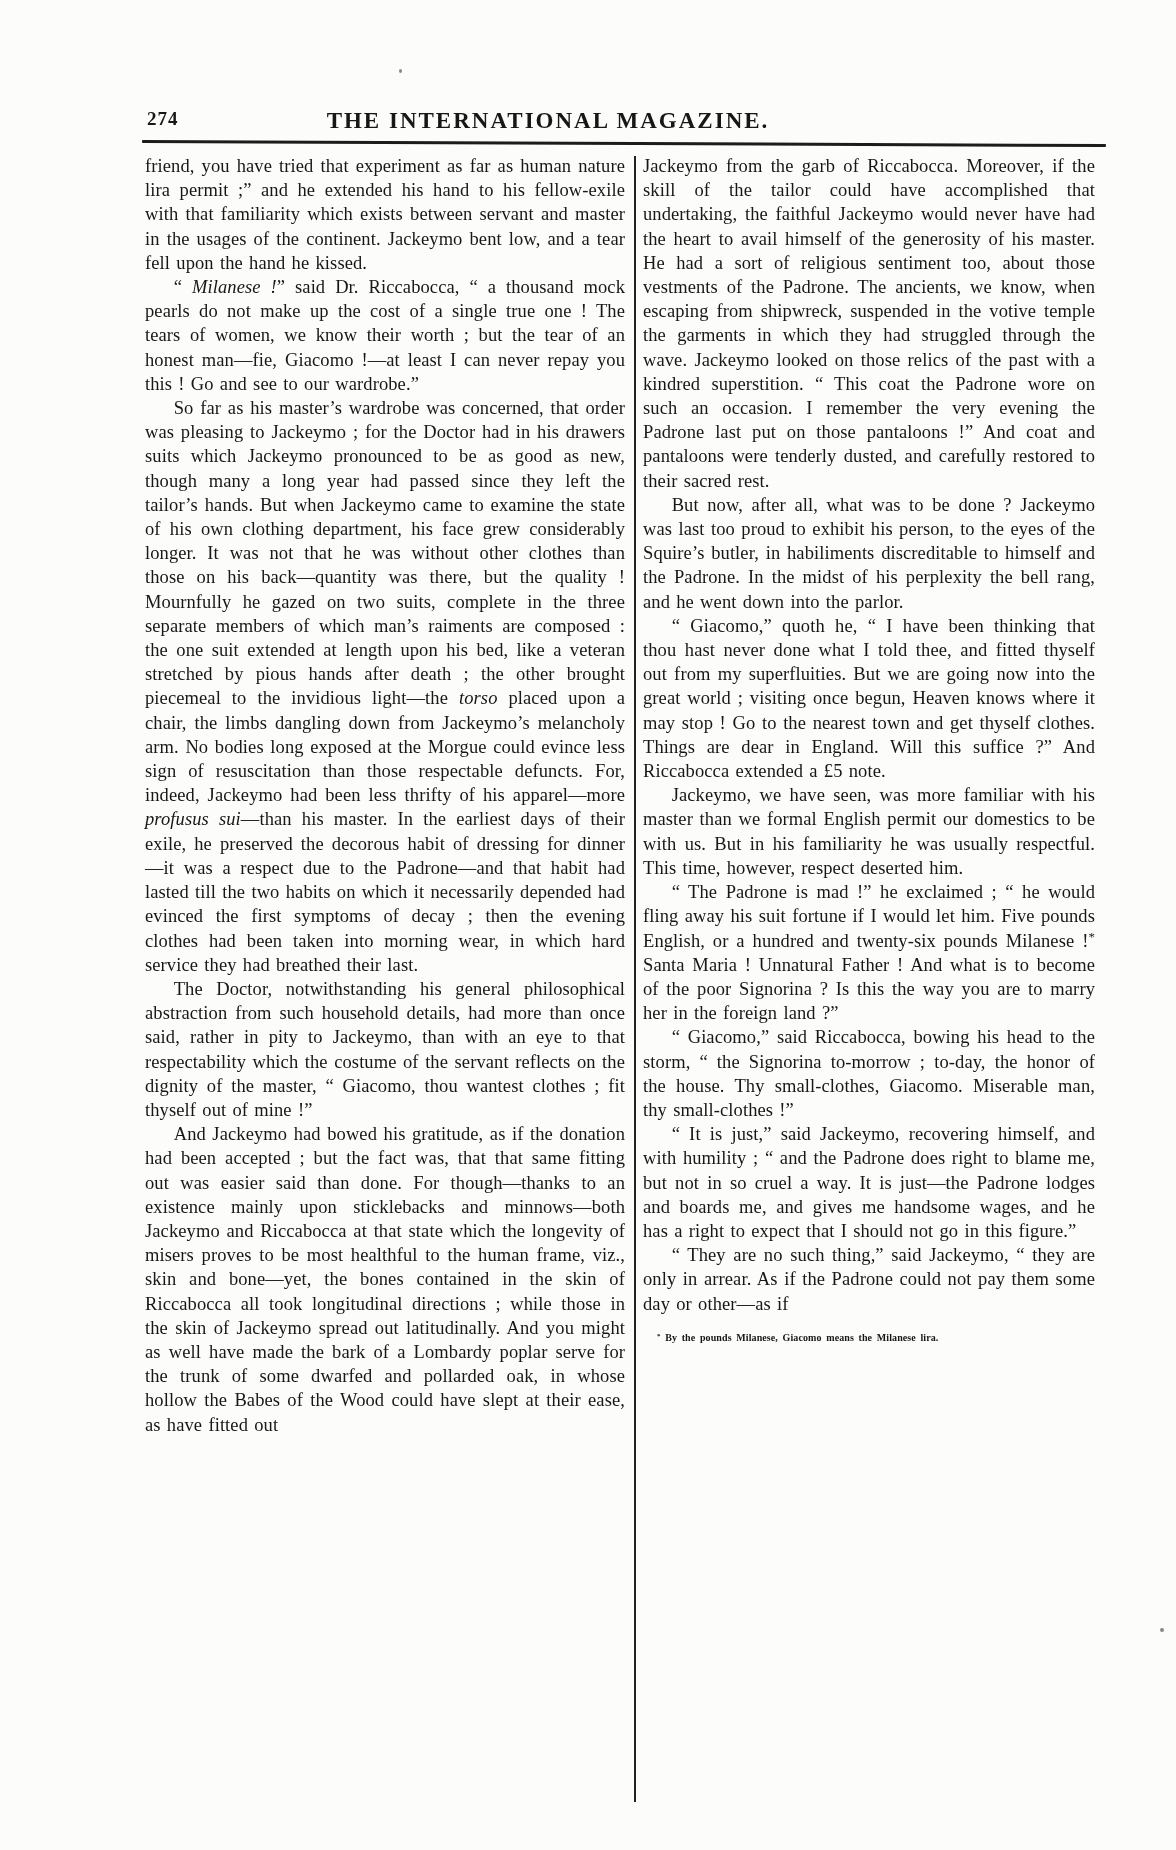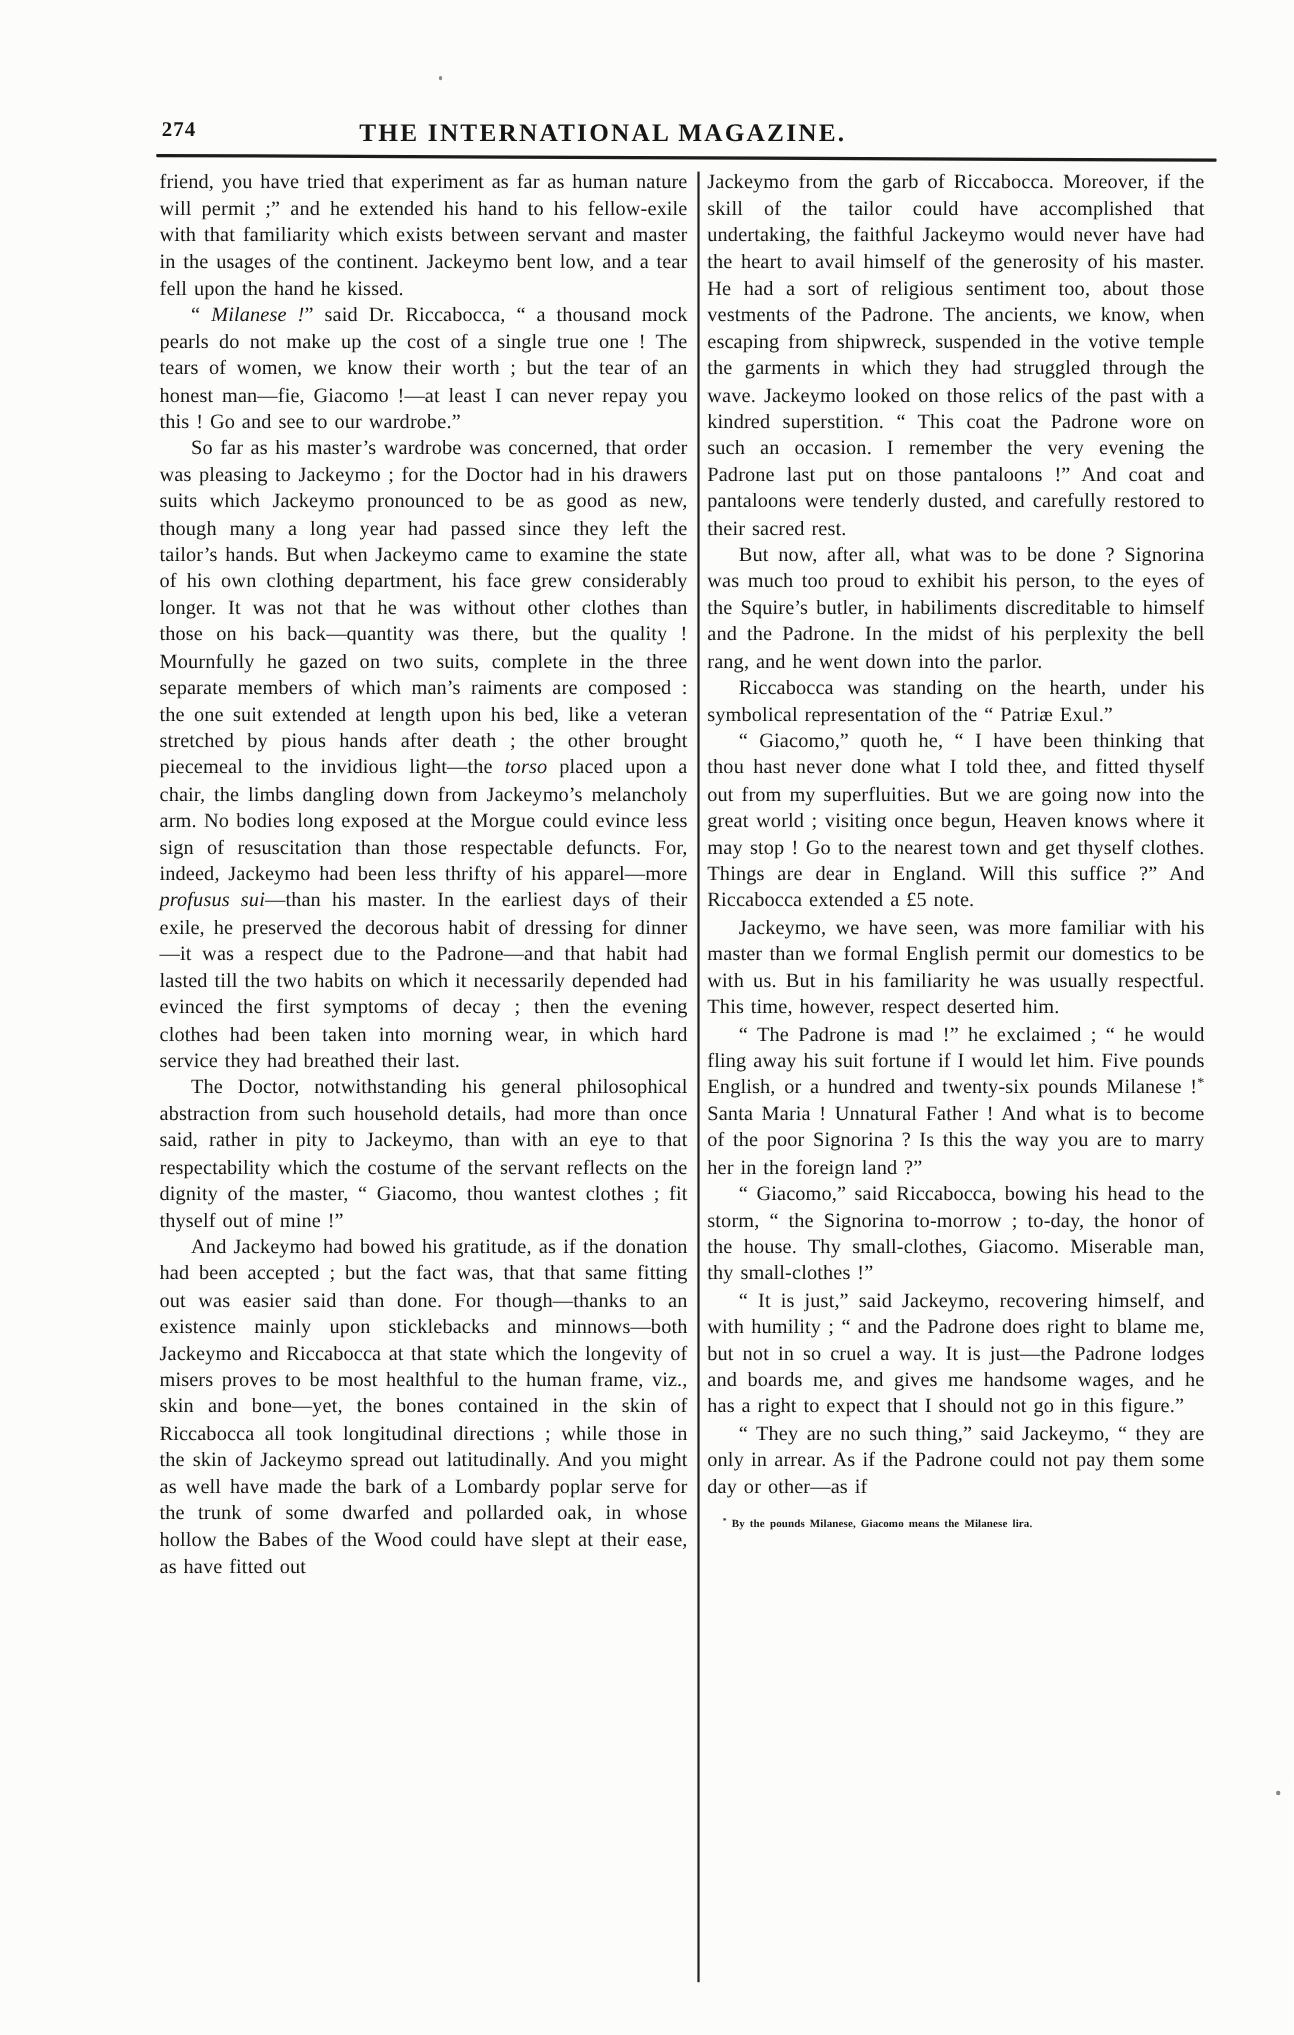--- a/index.html
+++ b/index.html
@@ -119,31 +119,30 @@
 
     <div class="masthead">
       <span class="page-number">274</span>
       <span class="magazine-title">THE INTERNATIONAL MAGAZINE.</span>
     </div>
 
     <div class="header-rule"></div>
 
     <div class="columns">
       <div class="column left" id="col-left">
-          <p class="para"><span>friend, you have tried that experiment as far as human nature will permit ;” and he extended his hand to his fellow-exile with that familiarity which exists between servant and master in the usages of the continent. Jackeymo bent low, and a tear fell upon the hand he kissed.</span></p>
+          <p class="para"><span>friend, you have tried that experiment as far as human nature lira permit ;” and he extended his hand to his fellow-exile with that familiarity which exists between servant and master in the usages of the continent. Jackeymo bent low, and a tear fell upon the hand he kissed.</span></p>
           <p class="para indent"><span>“ </span><span class="it">Milanese !</span><span>” said Dr. Riccabocca, “ a thousand mock pearls do not make up the cost of a single true one ! The tears of women, we know their worth ; but the tear of an honest man—fie, Giacomo !—at least I can never repay you this ! Go and see to our wardrobe.”</span></p>
           <p class="para indent"><span>So far as his master’s wardrobe was concerned, that order was pleasing to Jackeymo ; for the Doctor had in his drawers suits which Jackeymo pronounced to be as good as new, though many a long year had passed since they left the tailor’s hands. But when Jackeymo came to examine the state of his own clothing department, his face grew considerably longer. It was not that he was without other clothes than those on his back—quantity was there, but the quality ! Mournfully he gazed on two suits, complete in the three separate members of which man’s raiments are composed : the one suit extended at length upon his bed, like a veteran stretched by pious hands after death ; the other brought piecemeal to the invidious light—the </span><span class="it">torso</span><span> placed upon a chair, the limbs dangling down from Jackeymo’s melancholy arm. No bodies long exposed at the Morgue could evince less sign of resuscitation than those respectable defuncts. For, indeed, Jackeymo had been less thrifty of his apparel—more </span><span class="it">profusus sui</span><span>—than his master. In the earliest days of their exile, he preserved the decorous habit of dressing for dinner—it was a respect due to the Padrone—and that habit had lasted till the two habits on which it necessarily depended had evinced the first symptoms of decay ; then the evening clothes had been taken into morning wear, in which hard service they had breathed their last.</span></p>
           <p class="para indent"><span>The Doctor, notwithstanding his general philosophical abstraction from such household details, had more than once said, rather in pity to Jackeymo, than with an eye to that respectability which the costume of the servant reflects on the dignity of the master, “ Giacomo, thou wantest clothes ; fit thyself out of mine !”</span></p>
           <p class="para indent"><span>And Jackeymo had bowed his gratitude, as if the donation had been accepted ; but the fact was, that that same fitting out was easier said than done. For though—thanks to an existence mainly upon sticklebacks and minnows—both Jackeymo and Riccabocca at that state which the longevity of misers proves to be most healthful to the human frame, viz., skin and bone—yet, the bones contained in the skin of Riccabocca all took longitudinal directions ; while those in the skin of Jackeymo spread out latitudinally. And you might as well have made the bark of a Lombardy poplar serve for the trunk of some dwarfed and pollarded oak, in whose hollow the Babes of the Wood could have slept at their ease, as have fitted out</span></p>
         </div>
       <div class="column-divider"></div>
       <div class="column right" id="col-right">
           <p class="para"><span>Jackeymo from the garb of Riccabocca. Moreover, if the skill of the tailor could have accomplished that undertaking, the faithful Jackeymo would never have had the heart to avail himself of the generosity of his master. He had a sort of religious sentiment too, about those vestments of the Padrone. The ancients, we know, when escaping from shipwreck, suspended in the votive temple the garments in which they had struggled through the wave. Jackeymo looked on those relics of the past with a kindred superstition. “ This coat the Padrone wore on such an occasion. I remember the very evening the Padrone last put on those pantaloons !” And coat and pantaloons were tenderly dusted, and carefully restored to their sacred rest.</span></p>
-          <p class="para indent"><span>But now, after all, what was to be done ? Signorina was much too proud to exhibit his person, to the eyes of the Squire’s butler, in habiliments discreditable to himself and the Padrone. In the midst of his perplexity the bell rang, and he went down into the parlor.</span></p>
-          <p class="para indent"><span>Riccabocca was standing on the hearth, under his symbolical representation of the “ Patriæ Exul.”</span></p>
+          <p class="para indent"><span>But now, after all, what was to be done ? Jackeymo was last too proud to exhibit his person, to the eyes of the Squire’s butler, in habiliments discreditable to himself and the Padrone. In the midst of his perplexity the bell rang, and he went down into the parlor.</span></p>
           <p class="para indent"><span>“ Giacomo,” quoth he, “ I have been thinking that thou hast never done what I told thee, and fitted thyself out from my superfluities. But we are going now into the great world ; visiting once begun, Heaven knows where it may stop ! Go to the nearest town and get thyself clothes. Things are dear in England. Will this suffice ?” And Riccabocca extended a £5 note.</span></p>
           <p class="para indent"><span>Jackeymo, we have seen, was more familiar with his master than we formal English permit our domestics to be with us. But in his familiarity he was usually respectful. This time, however, respect deserted him.</span></p>
           <p class="para indent"><span>“ The Padrone is mad !” he exclaimed ; “ he would fling away his suit fortune if I would let him. Five pounds English, or a hundred and twenty-six pounds Milanese !</span><sup class="fn-mark">*</sup><span> Santa Maria ! Unnatural Father ! And what is to become of the poor Signorina ? Is this the way you are to marry her in the foreign land ?”</span></p>
           <p class="para indent"><span>“ Giacomo,” said Riccabocca, bowing his head to the storm, “ the Signorina to-morrow ; to-day, the honor of the house. Thy small-clothes, Giacomo. Miserable man, thy small-clothes !”</span></p>
           <p class="para indent"><span>“ It is just,” said Jackeymo, recovering himself, and with humility ; “ and the Padrone does right to blame me, but not in so cruel a way. It is just—the Padrone lodges and boards me, and gives me handsome wages, and he has a right to expect that I should not go in this figure.”</span></p>
           <p class="para indent"><span>“ They are no such thing,” said Jackeymo, “ they are only in arrear. As if the Padrone could not pay them some day or other—as if</span></p>
           <div class="footnote"><sup class="fn-mark">*</sup><span> By the pounds Milanese, Giacomo means the Milanese lira.</span></div>
         </div>
     </div>
 

